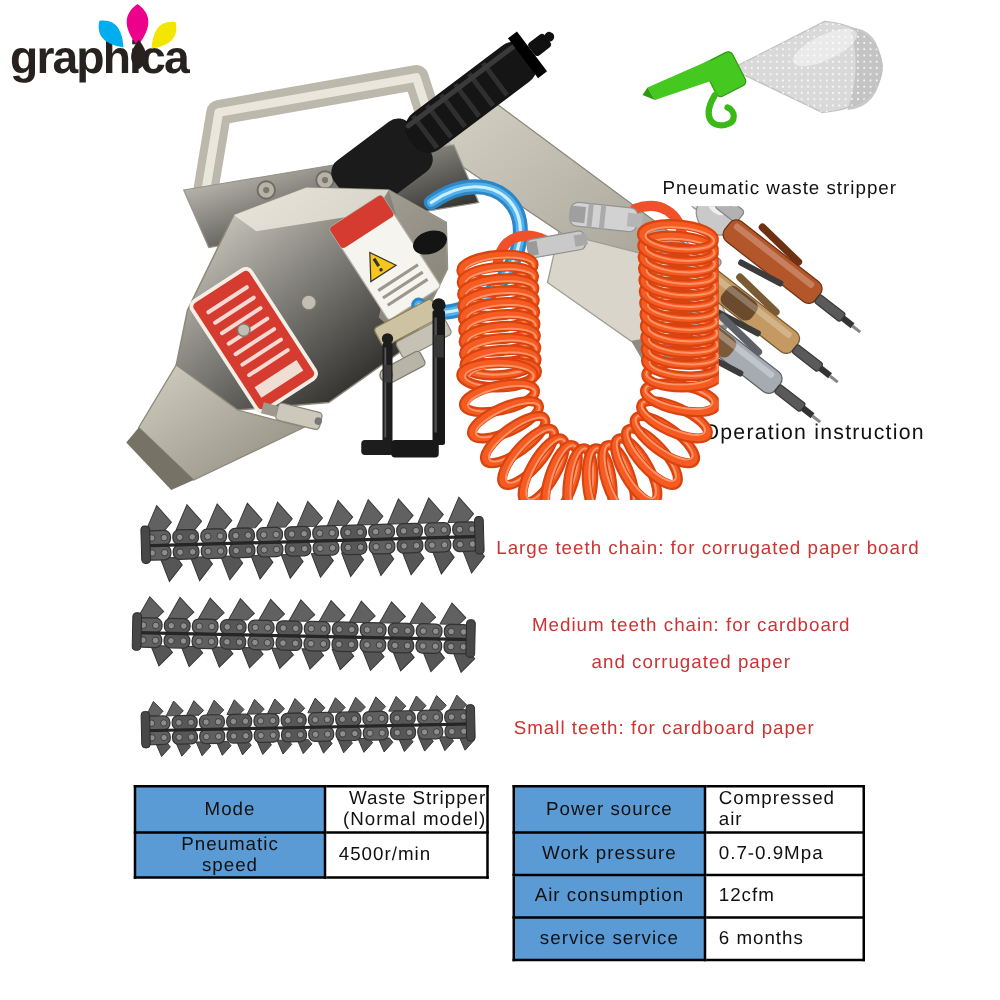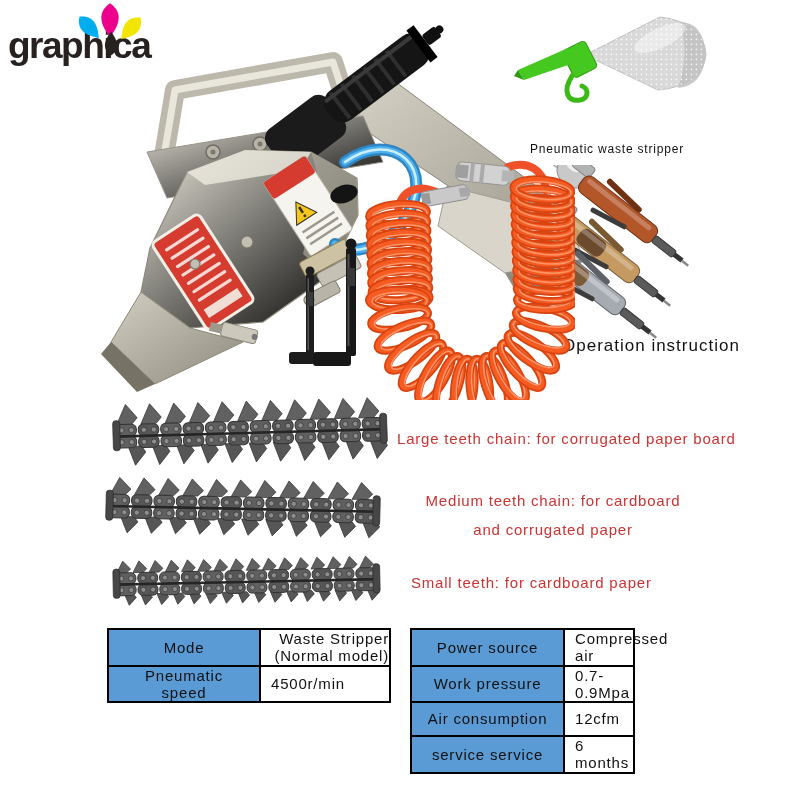--- a/index.html
+++ b/index.html
@@ -18,37 +18,37 @@
   .oiler{position:absolute;left:510px;top:8px;width:205px;height:100px;}
   .coil{position:absolute;left:360px;top:150px;width:215px;height:250px;}
   .guns{position:absolute;left:548px;top:165px;width:212px;height:175px;}
   .hexkeys{position:absolute;left:283px;top:238px;width:85px;height:134px;}
   .chain{position:absolute;width:276px;height:76px;}
   .chain1{left:112px;top:394px;transform:rotate(-1.6deg);}
   .chain2{left:105px;top:470px;transform:rotate(1.2deg);}
   .chain3{left:104px;top:544px;width:285px;height:74px;transform:rotate(-1.2deg);}
   
   .lbl{position:absolute;color:#111;white-space:nowrap;}
-  .lbl-pneumatic{left:530px;top:142px;font-size:12px;letter-spacing:0.8px;}
+  .lbl-pneumatic{left:530px;top:142px;font-size:15px;letter-spacing:0.8px;}
   .lbl-operation{left:562px;top:336px;font-size:17px;letter-spacing:1px;}
   .caption{position:absolute;color:var(--red);font-size:15px;letter-spacing:0.8px;white-space:nowrap;}
   .cap-large{left:397px;top:430px;}
   .cap-medium{left:388px;top:486px;width:330px;text-align:center;line-height:29px;white-space:normal;}
   .cap-small{left:411px;top:574px;}
   
   .spec-table{position:absolute;border-collapse:collapse;table-layout:fixed;
               font-size:15px;letter-spacing:0.8px;color:#111;}
   .spec-table td{border:2px solid #000;height:32px;padding:0;line-height:1.15;}
   .spec-table td.th{background:var(--blue);text-align:center;padding:0 12px;}
   .spec-table td.val{padding-left:10px;text-align:left;}
   .spec-table td.center{text-align:right;padding:0;}
   .spec-table td.center span{display:block;}
   .left-table{left:107px;top:628px;width:284px;}
   .left-table .c1{width:126px;margin-top:39px;}
-  .right-table{left:410px;top:628px;width:225px;}
+  .right-table{left:410px;top:628px;width:282px;}
   .right-table .c1{width:127px;}
 </style>
 </head>
 <body>
 
 <div class="canvas">
 
   <div class="logo">
     <div class="logo-text">graphica</div>
     <svg class="logo-petals" viewBox="0 0 76 58">

